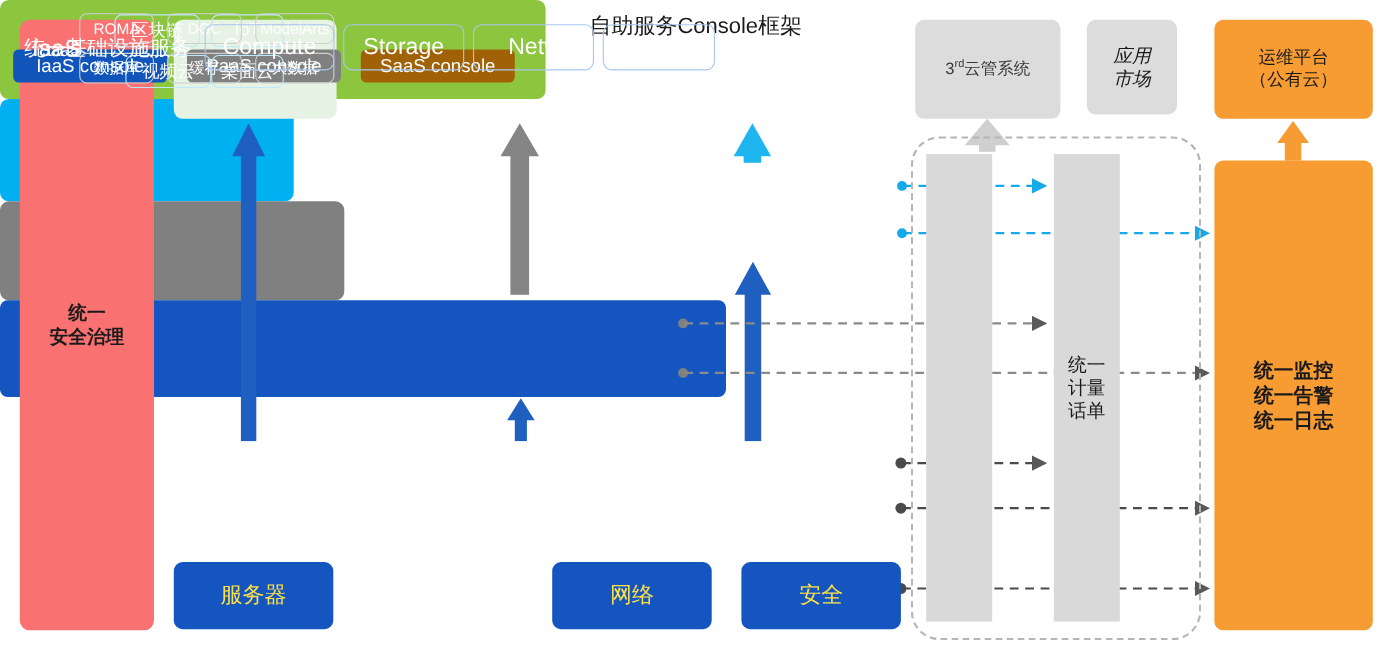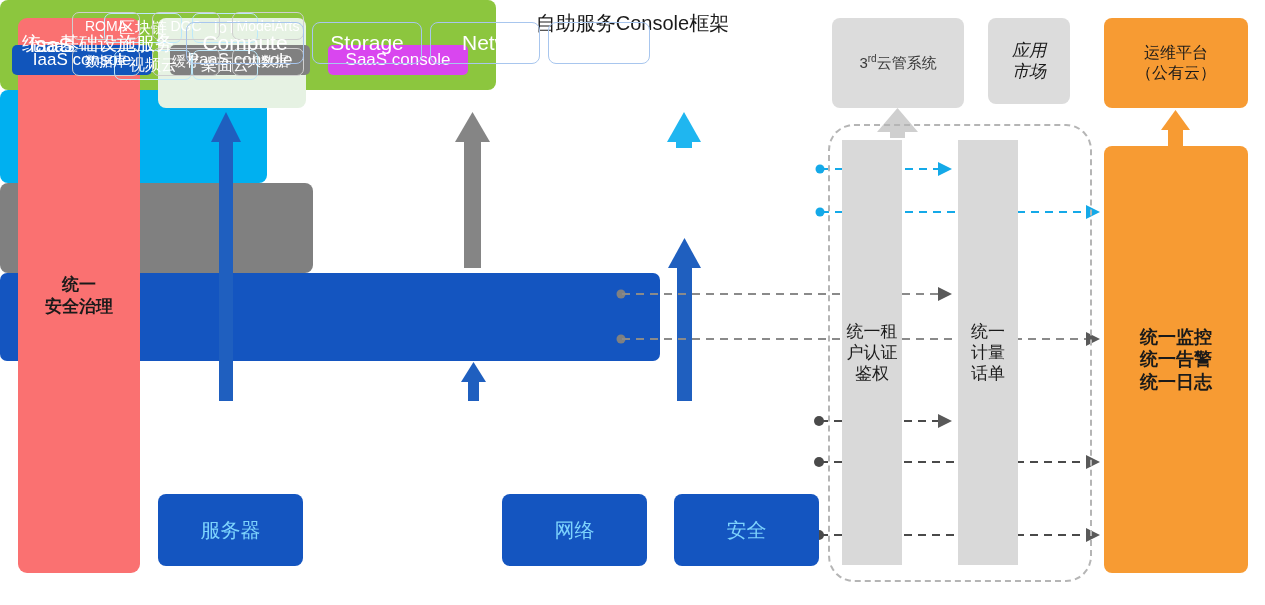--- a/index.html
+++ b/index.html
@@ -34,21 +34,21 @@
   #console-title{
     position:absolute;left:0;top:6px;width:100%;height:34px;
     display:flex;align-items:center;justify-content:center;
     color:#1a1a1a;font-size:20px;
   }
   .console-chip{
     top:45px;height:30px;border-radius:5px;color:#ffffff;font-size:17px;
   }
   #chip-iaas{left:12px;width:140px;background:#1155bb;}
   #chip-paas{left:170px;width:140px;background:#808080;}
-  #chip-saas{left:328px;width:140px;background:#d946ef;}
+  #chip-saas{left:328px;width:140px;background:#a16207;}
 
   
   #cloudmgmt-box{
     left:832px;top:18px;width:132px;height:90px;
     background:#dcdcdc;border-radius:8px;color:#3a3a3a;font-size:15px;
   }
   #appmarket-box{
     left:988px;top:18px;width:82px;height:86px;
     background:#dcdcdc;border-radius:8px;color:#1a1a1a;font-size:17px;font-style:italic;
   }
@@ -109,22 +109,22 @@
   .infra-chip{
     top:22px;height:42px;border-radius:8px;border:1.6px solid #a8c6ee;color:#ffffff;font-size:21px;
   }
   #infra-chip-0{left:186px;width:118px;}
   #infra-chip-1{left:312px;width:110px;}
   #infra-chip-2{left:430px;width:110px;padding-left:31px;}
   #infra-chip-3{left:548px;width:102px;}
 
   
   .res-box{
-    top:494px;height:72px;background:#1455c0;border-radius:8px;
-    color:#7dd3fc;font-size:20px;
+    top:511px;height:61px;background:#1455c0;border-radius:8px;
+    color:#fde047;font-size:20px;
   }
   #res-box-0{left:158px;width:145px;}
   #res-box-1{left:330px;width:145px;}
   #res-box-2{left:502px;width:145px;}
   #res-box-3{left:674px;width:145px;}
 
   
   #shared-container{
     position:absolute;left:828px;top:124px;width:264px;height:458px;
     border:2.5px dashed #b5b5b5;border-radius:26px;box-sizing:border-box;
@@ -336,25 +336,20 @@
   <div class="box res-box" id="res-box-2">
     <span>网络</span>
   </div>
   <div class="box res-box" id="res-box-3">
     <span>安全</span>
   </div>
 
   <div id="shared-container"></div>
   <div id="shared-col-bg-0"></div>
   <div id="shared-col-bg-1"></div>
-  <div class="shared-col" id="shared-col-0">
-    <span style="white-space:pre-line">统一租
-户认证
-鉴权</span>
-  </div>
   <div class="shared-col" id="shared-col-1">
     <span style="white-space:pre-line">统一
 计量
 话单</span>
   </div>
 
   <div class="box" id="ops-col">
     <span style="white-space:pre-line">统一监控
 统一告警
 统一日志</span>

